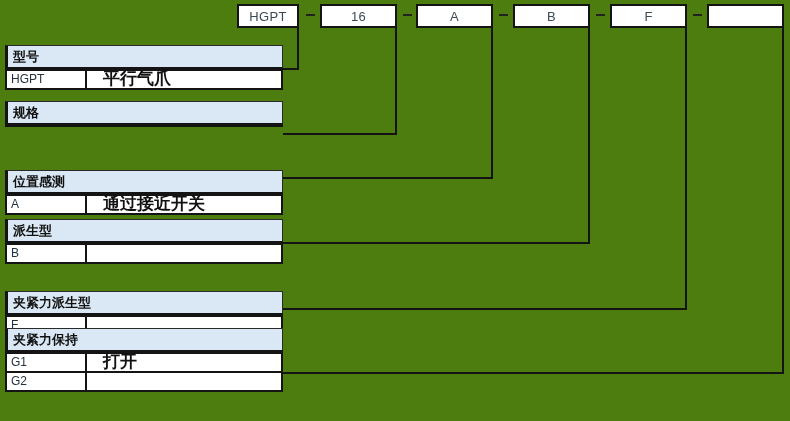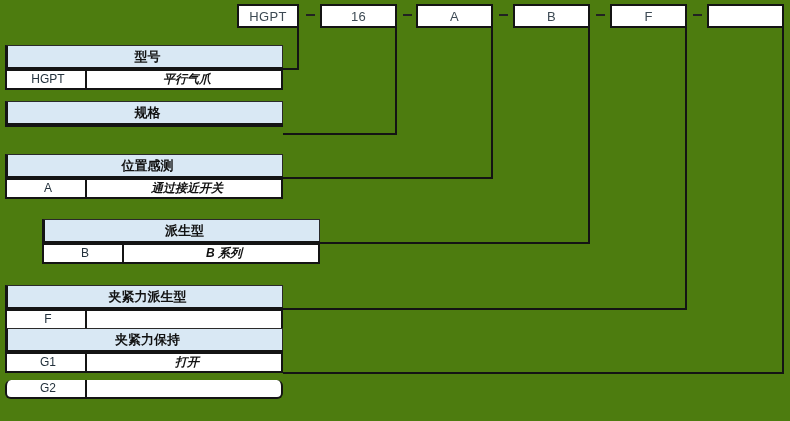--- a/index.html
+++ b/index.html
@@ -10,44 +10,44 @@
     position:absolute;top:4px;height:20px;
     border:2px solid #141414;background:#ffffff;
     display:flex;align-items:center;justify-content:center;
     font-size:13px;color:#3d4a54;letter-spacing:0.3px;
   }
   .dash{position:absolute;top:14px;width:9px;height:2px;background:#222222;}
 
   .vline{position:absolute;width:2px;background:#141414;}
   .hline{position:absolute;height:2px;background:#141414;}
 
-  .section{position:absolute;left:5px;width:278px;text-align:center;}
+  .section{position:absolute;left:5px;width:278px;}
   .section-header{
     box-sizing:border-box;height:22px;
     background:#d9e8f4;
     border-top:1px solid #2a2a2a;border-right:1px solid #2a2a2a;
     border-left:3px solid #141414;
     font-weight:bold;font-size:13px;color:#111111;
     line-height:21px;padding-left:5px;
   }
   .section-underline{height:4px;background:#141414;}
   .section-row{
     box-sizing:border-box;height:19px;display:flex;
     border-left:2px solid #141414;border-right:2px solid #141414;
     border-bottom:2px solid #141414;background:#ffffff;
   }
-  .section-row + .section-row{margin-top:7px;border-radius:6px;}
+  .section-row + .section-row{margin-top:0;}
   .cell-code{
     box-sizing:border-box;width:80px;flex:0 0 80px;
     border-right:2px solid #141414;
     font-size:12px;color:#23313c;line-height:16px;padding-left:4px;
   }
   .cell-desc{
-    flex:1;font-size:12px;font-weight:600;color:#111111;
-    line-height:16px;padding-left:6px;font-style:italic;
+    flex:1;font-size:17px;font-weight:600;color:#111111;
+    line-height:16px;padding-left:16px;
   }
 </style>
 </head>
 <body>
 
 <div class="canvas">
     <div class="code-box" style="left: 237px; width: 58px;">
       <span>HGPT</span>
     </div>
     <div class="dash" title="–" style="left: 306px;"></div>
@@ -87,37 +87,36 @@
       <div class="section-underline"></div>
       <div class="section-row">
         <div class="cell-code">HGPT</div>
         <div class="cell-desc">平行气爪</div>
       </div>
     </div>
     <div class="section" style="top: 101px;">
       <div class="section-header">规格</div>
       <div class="section-underline"></div>
     </div>
-    <div class="section" style="top: 154px;">
+    <div class="section" style="top: 170px;">
       <div class="section-header">位置感测</div>
       <div class="section-underline"></div>
       <div class="section-row">
         <div class="cell-code">A</div>
         <div class="cell-desc">通过接近开关</div>
       </div>
     </div>
-    <div class="section" style="top: 219px; margin-left: 37px;">
+    <div class="section" style="top: 219px;">
       <div class="section-header">派生型</div>
       <div class="section-underline"></div>
       <div class="section-row">
         <div class="cell-code">B</div>
-        <div class="cell-desc">B 系列</div>
       </div>
     </div>
-    <div class="section" style="top: 285px;">
+    <div class="section" style="top: 291px;">
       <div class="section-header">夹紧力派生型</div>
       <div class="section-underline"></div>
       <div class="section-row">
         <div class="cell-code">F</div>
       </div>
     </div>
     <div class="section" style="top: 328px;">
       <div class="section-header">夹紧力保持</div>
       <div class="section-underline"></div>
       <div class="section-row">

